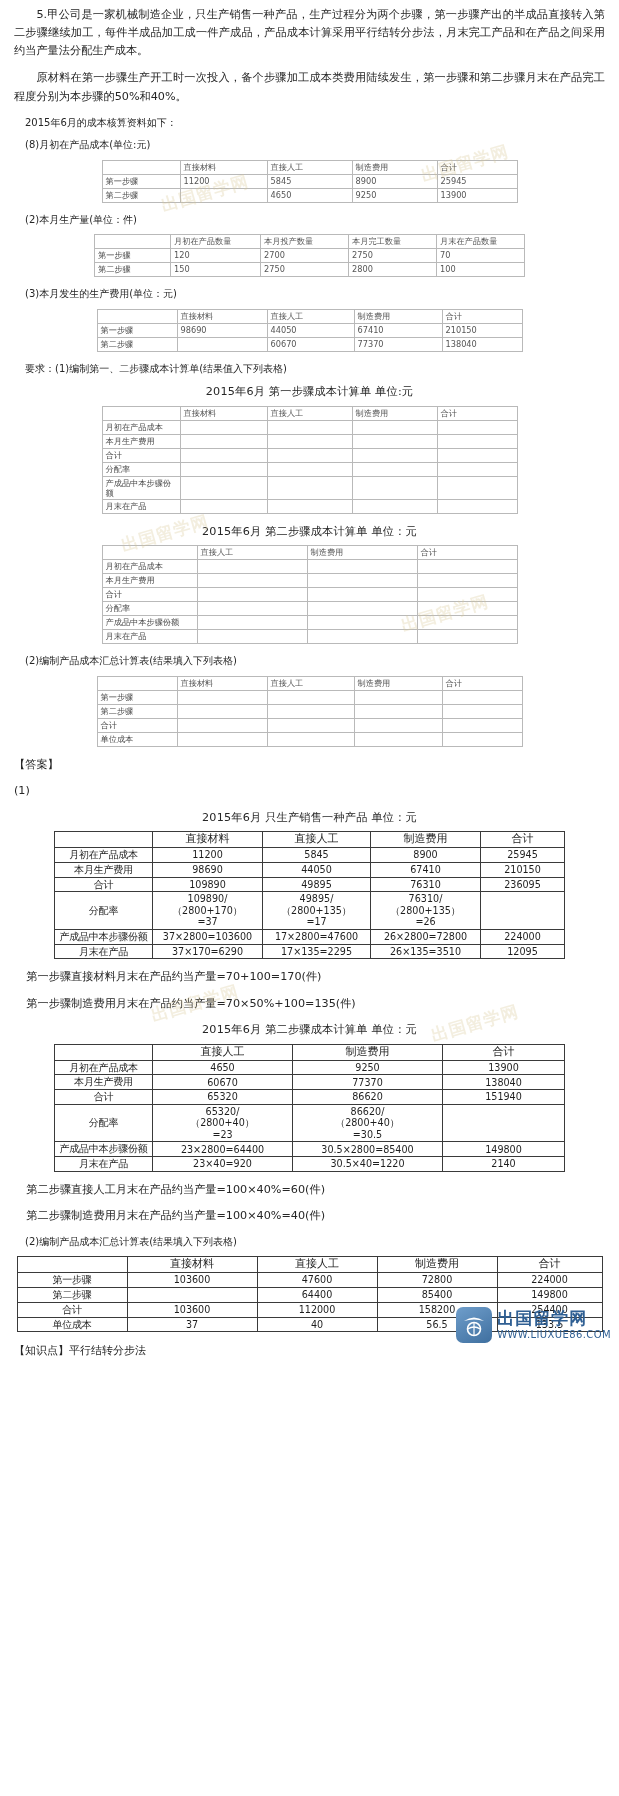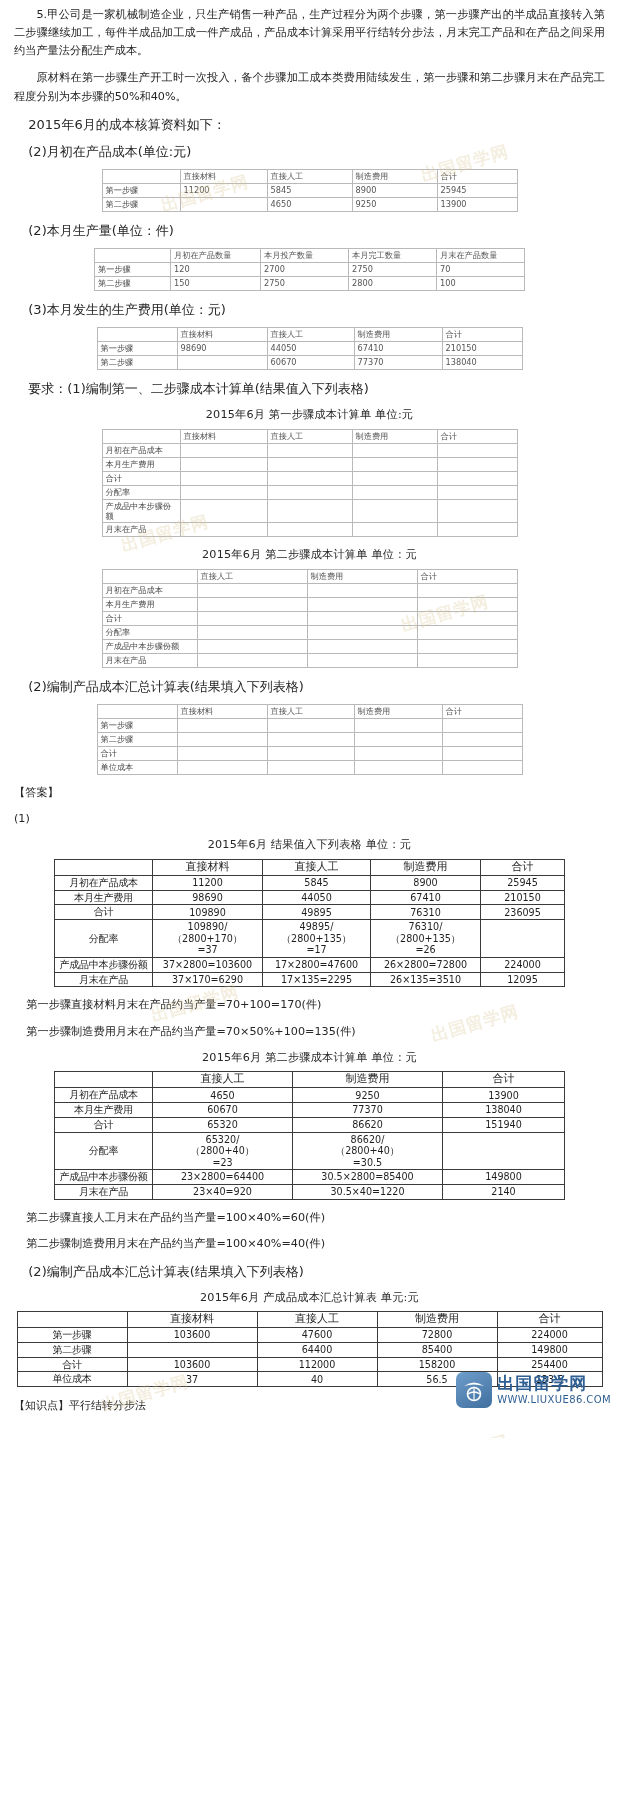--- a/index.html
+++ b/index.html
@@ -33,21 +33,21 @@
   }
   p.flush {
     margin: 0 0 9px 0;
     text-indent: 0;
     font-size: 11.2px;
     color: #262626;
   }
   p.sub {
     margin: 0 0 7px 0;
     text-indent: 1.1em;
-    font-size: 13px;
+    font-size: 10px;
     color: #262626;
   }
   p.note {
     margin: 0 0 9px 0;
     text-indent: 1.1em;
     font-size: 11.2px;
     color: #262626;
   }
   .tbl-title {
     text-align: center;
@@ -92,21 +92,21 @@
     line-height: 1.18;
   }
   table.a th { font-size: 11px; }
   table.a td.rowhead {
     font-size: 10px;
     text-align: center;
     letter-spacing: -0.2px;
   }
   table.a td.multi { line-height: 1.2; padding: 1px 1px; }
   .kp {
-    margin: 10px 0 14px 0;
+    margin: 10px 0 4px 0;
     font-size: 11px;
     color: #262626;
   }
   
   .wm {
     position: absolute;
     color: rgba(214,200,150,0.30);
     font-size: 17px;
     font-weight: bold;
     transform: rotate(-16deg);
@@ -148,21 +148,21 @@
   <div class="wm" style="left:400px; top:600px;">出国留学网</div>
   <div class="wm" style="left:150px; top:990px;">出国留学网</div>
   <div class="wm" style="left:430px; top:1010px;">出国留学网</div>
   <div class="wm" style="left:100px; top:1380px;">出国留学网</div>
   <div class="wm" style="left:420px; top:1440px;">出国留学网</div>
 
   <p class="para">5.甲公司是一家机械制造企业，只生产销售一种产品，生产过程分为两个步骤，第一步骤产出的半成品直接转入第二步骤继续加工，每件半成品加工成一件产成品，产品成本计算采用平行结转分步法，月末完工产品和在产品之间采用约当产量法分配生产成本。</p>
   <p class="para">原材料在第一步骤生产开工时一次投入，备个步骤加工成本类费用陆续发生，第一步骤和第二步骤月末在产品完工程度分别为本步骤的50%和40%。</p>
   <p class="sub">2015年6月的成本核算资料如下：</p>
 
-  <p class="sub">(2)月初在产品成本(单位:元)</p>
+  <p class="sub">(8)月初在产品成本(单位:元)</p>
   <table class="q" style="width:415px;">
     <colgroup>
         <col style="width:78px">
         <col style="width:87px">
         <col style="width:85px">
         <col style="width:85px">
         <col style="width:80px">
       </colgroup>
     <tbody>
         <tr>
@@ -418,21 +418,21 @@
           <td></td>
           <td></td>
           <td></td>
         </tr>
       </tbody>
   </table>
 
   <p class="flush">【答案】</p>
   <p class="flush">(1)</p>
 
-  <div class="tbl-title">2015年6月 结果值入下列表格 单位：元</div>
+  <div class="tbl-title">2015年6月 只生产销售一种产品 单位：元</div>
   <table class="a" style="width:510px;">
     <colgroup>
         <col style="width:98px">
         <col style="width:110px">
         <col style="width:108px">
         <col style="width:110px">
         <col style="width:84px">
       </colgroup>
     <tbody>
         <tr>
@@ -541,21 +541,20 @@
           <td>30.5×40=1220</td>
           <td>2140</td>
         </tr>
       </tbody>
   </table>
 
   <p class="note">第二步骤直接人工月末在产品约当产量=100×40%=60(件)</p>
   <p class="note">第二步骤制造费用月末在产品约当产量=100×40%=40(件)</p>
   <p class="sub">(2)编制产品成本汇总计算表(结果填入下列表格)</p>
 
-  <div class="tbl-title">2015年6月 产成品成本汇总计算表 单元:元</div>
   <table class="a" style="width:585px;">
     <colgroup>
         <col style="width:110px">
         <col style="width:130px">
         <col style="width:120px">
         <col style="width:120px">
         <col style="width:105px">
       </colgroup>
     <tbody>
         <tr>

